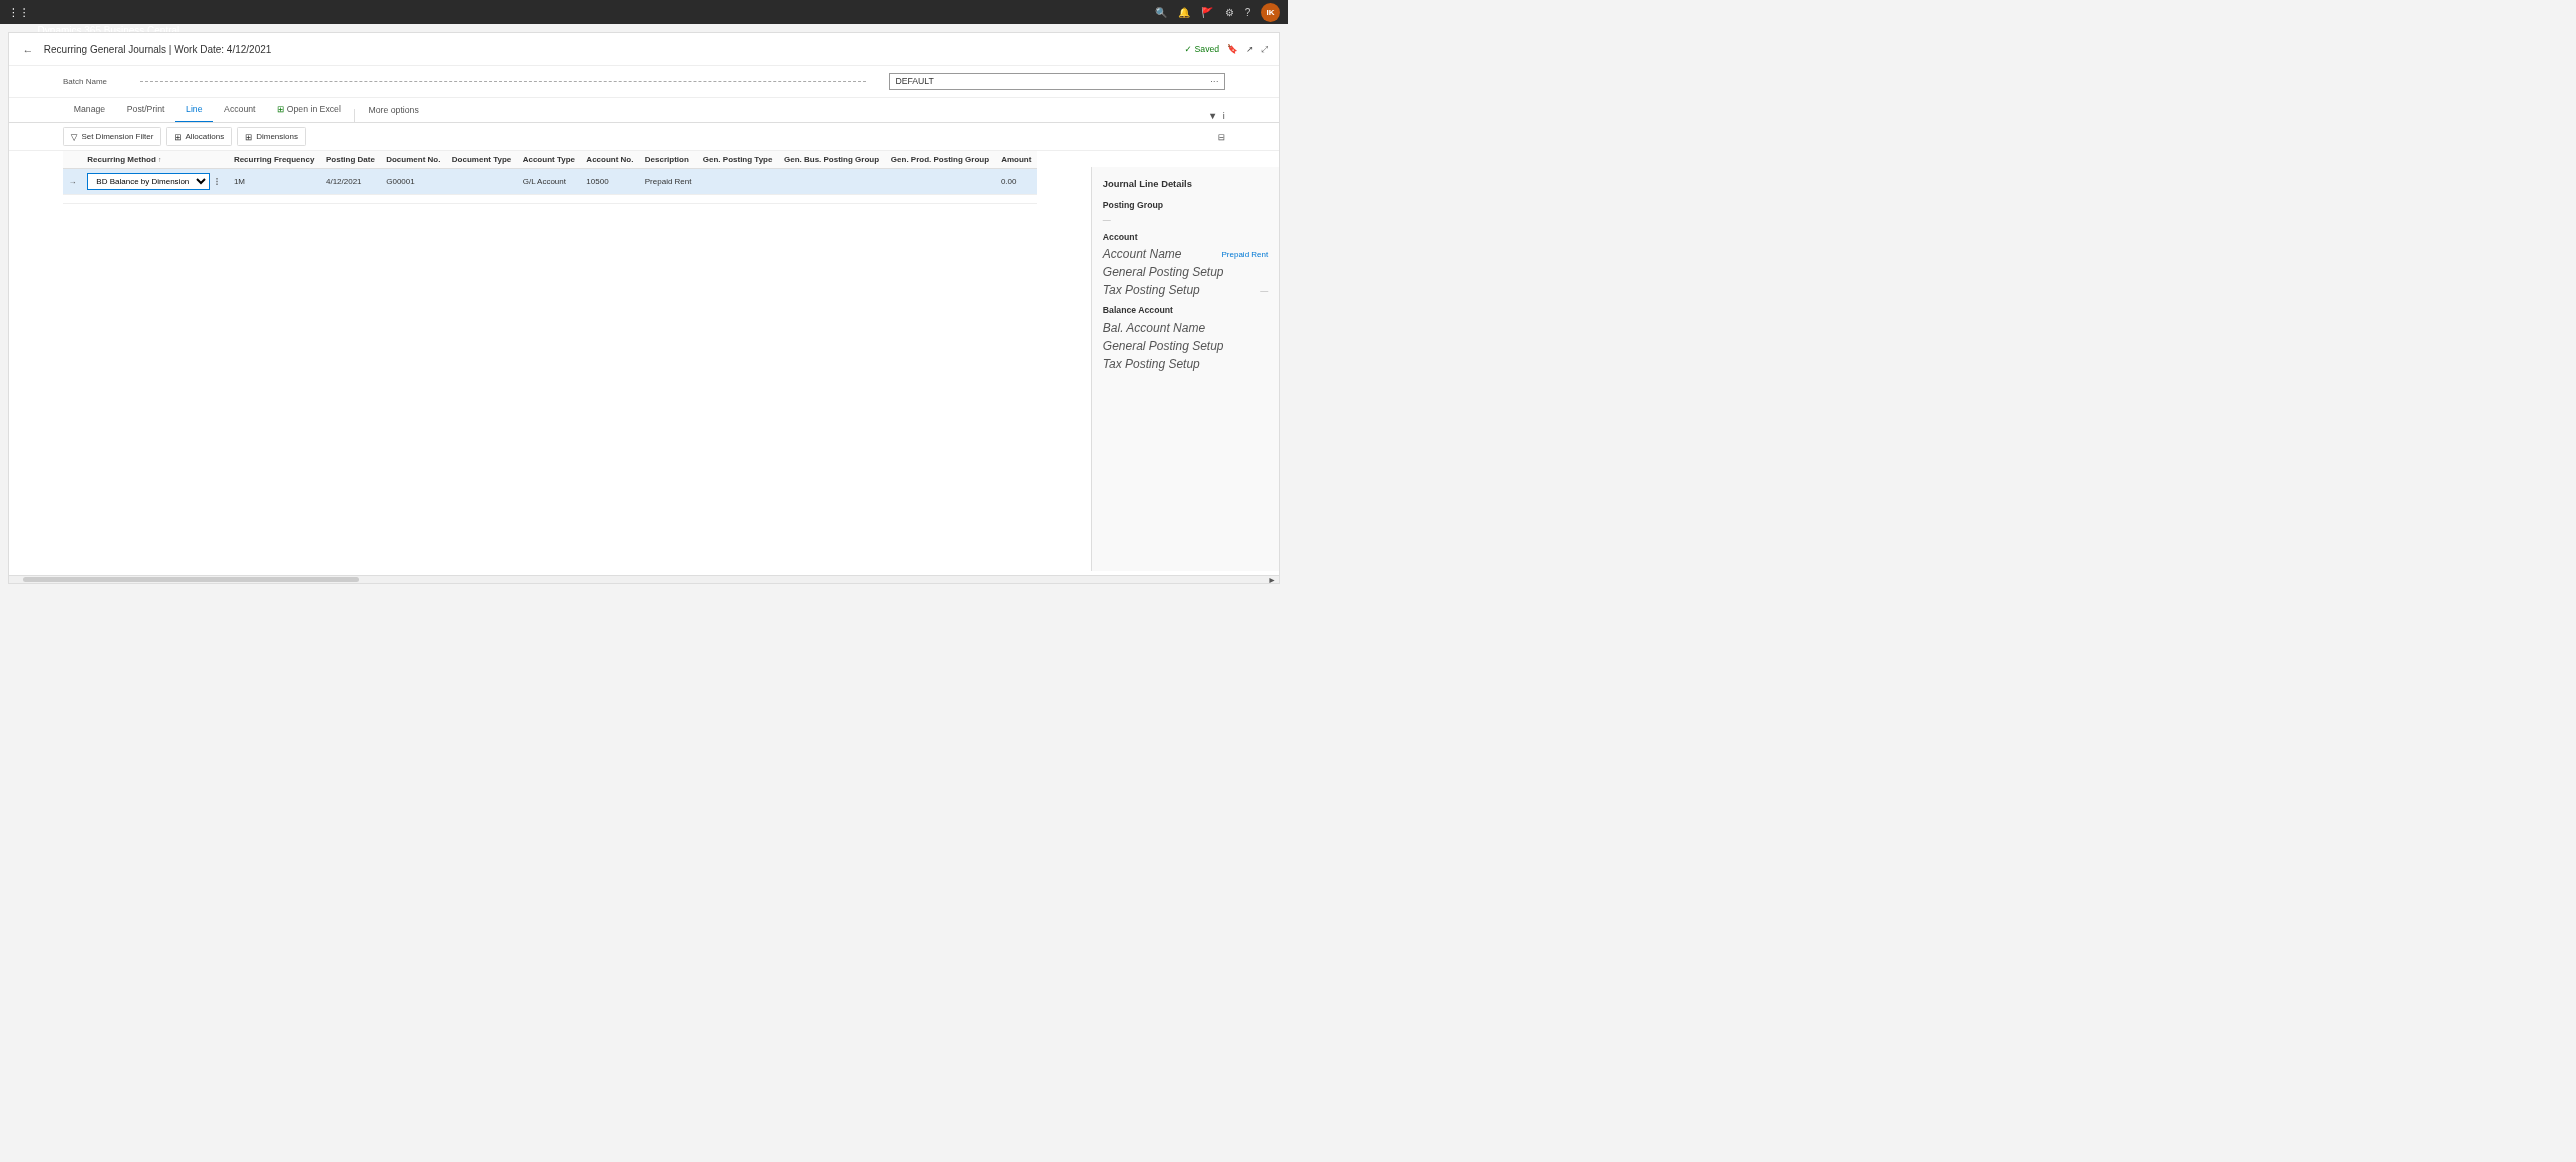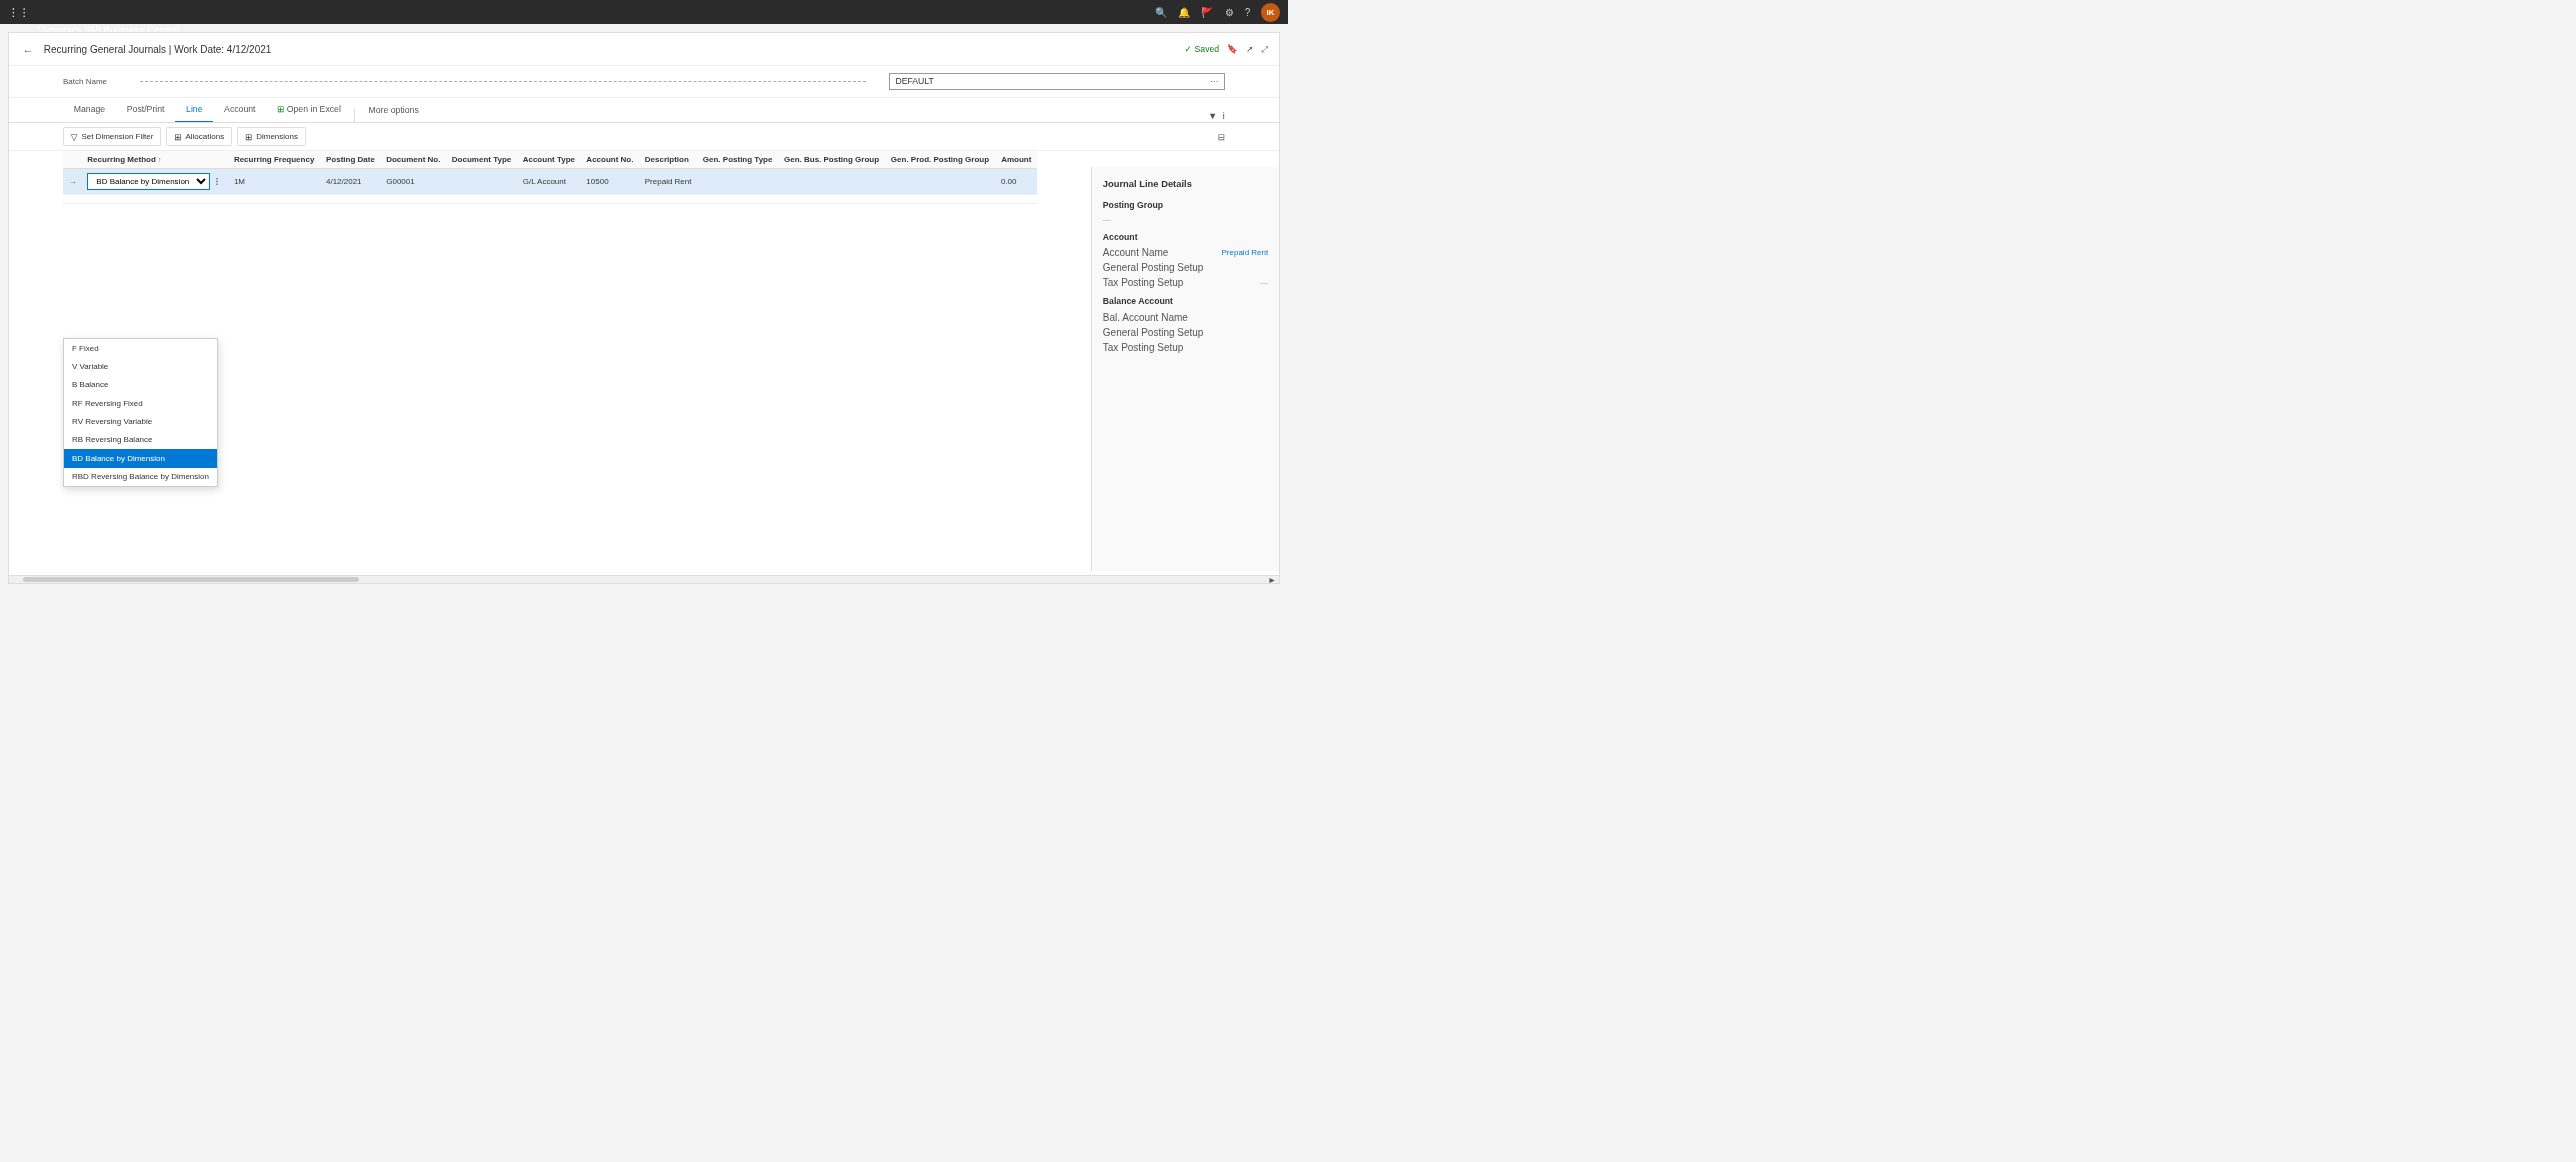--- a/index.html
+++ b/index.html
@@ -203,21 +203,21 @@
       right: 0; top: 16px;
       width: 188px;
       background: #f9f9f9;
       border-left: 0.7px solid #ddd;
       padding: 10.8px;
       min-height: 404px;
     }
     .panel-title { font-size: 9.4px; font-weight: 600; margin-bottom: 10.8px; }
     .panel-section-title { font-size: 8.7px; font-weight: 600; margin: 8px 0 5.4px; color: #333; }
     .panel-field { display: flex; justify-content: space-between; align-items: center; margin-bottom: 4px; }
-    .panel-field-label { font-size: 10px; color: #555; }
+    .panel-field-label { font-size: 12px; color: #555; font-style: italic; }
     .panel-field-value { font-size: 8px; color: #0078d4; }
     .panel-field-dash { font-size: 8px; color: #aaa; }
 
     
     .scrollbar-area {
       height: 8px;
       background: #f0f0f0;
       border-top: 0.7px solid #ddd;
       position: absolute;
       bottom: 0;
@@ -379,30 +379,20 @@
                 <td></td>
                 <td></td>
                 <td></td>
                 <td></td>
                 <td></td>
             </tr>
           </tbody>
         </table>
       </div>
 
-      <div class="dropdown-menu">
-        <div class="dropdown-item">F Fixed</div>
-        <div class="dropdown-item">V Variable</div>
-        <div class="dropdown-item">B Balance</div>
-        <div class="dropdown-item">RF Reversing Fixed</div>
-        <div class="dropdown-item">RV Reversing Variable</div>
-        <div class="dropdown-item">RB Reversing Balance</div>
-        <div class="dropdown-item highlighted">BD Balance by Dimension</div>
-        <div class="dropdown-item">RBD Reversing Balance by Dimension</div>
-      </div>
 
     </div>
 
     <div class="right-panel">
       <div class="panel-title">Journal Line Details</div>
 
       <div class="panel-section-title">Posting Group</div>
       <div class="panel-field">
         <span class="panel-field-dash">—</span>
       </div>

